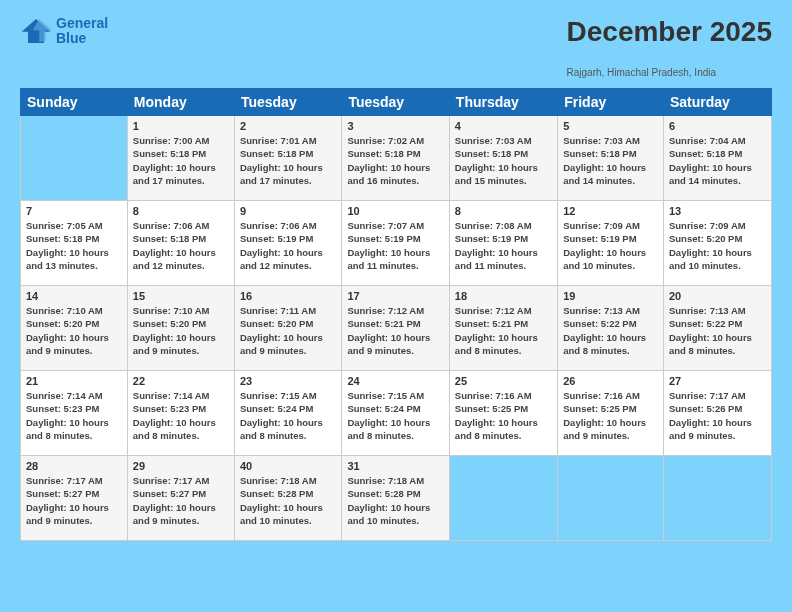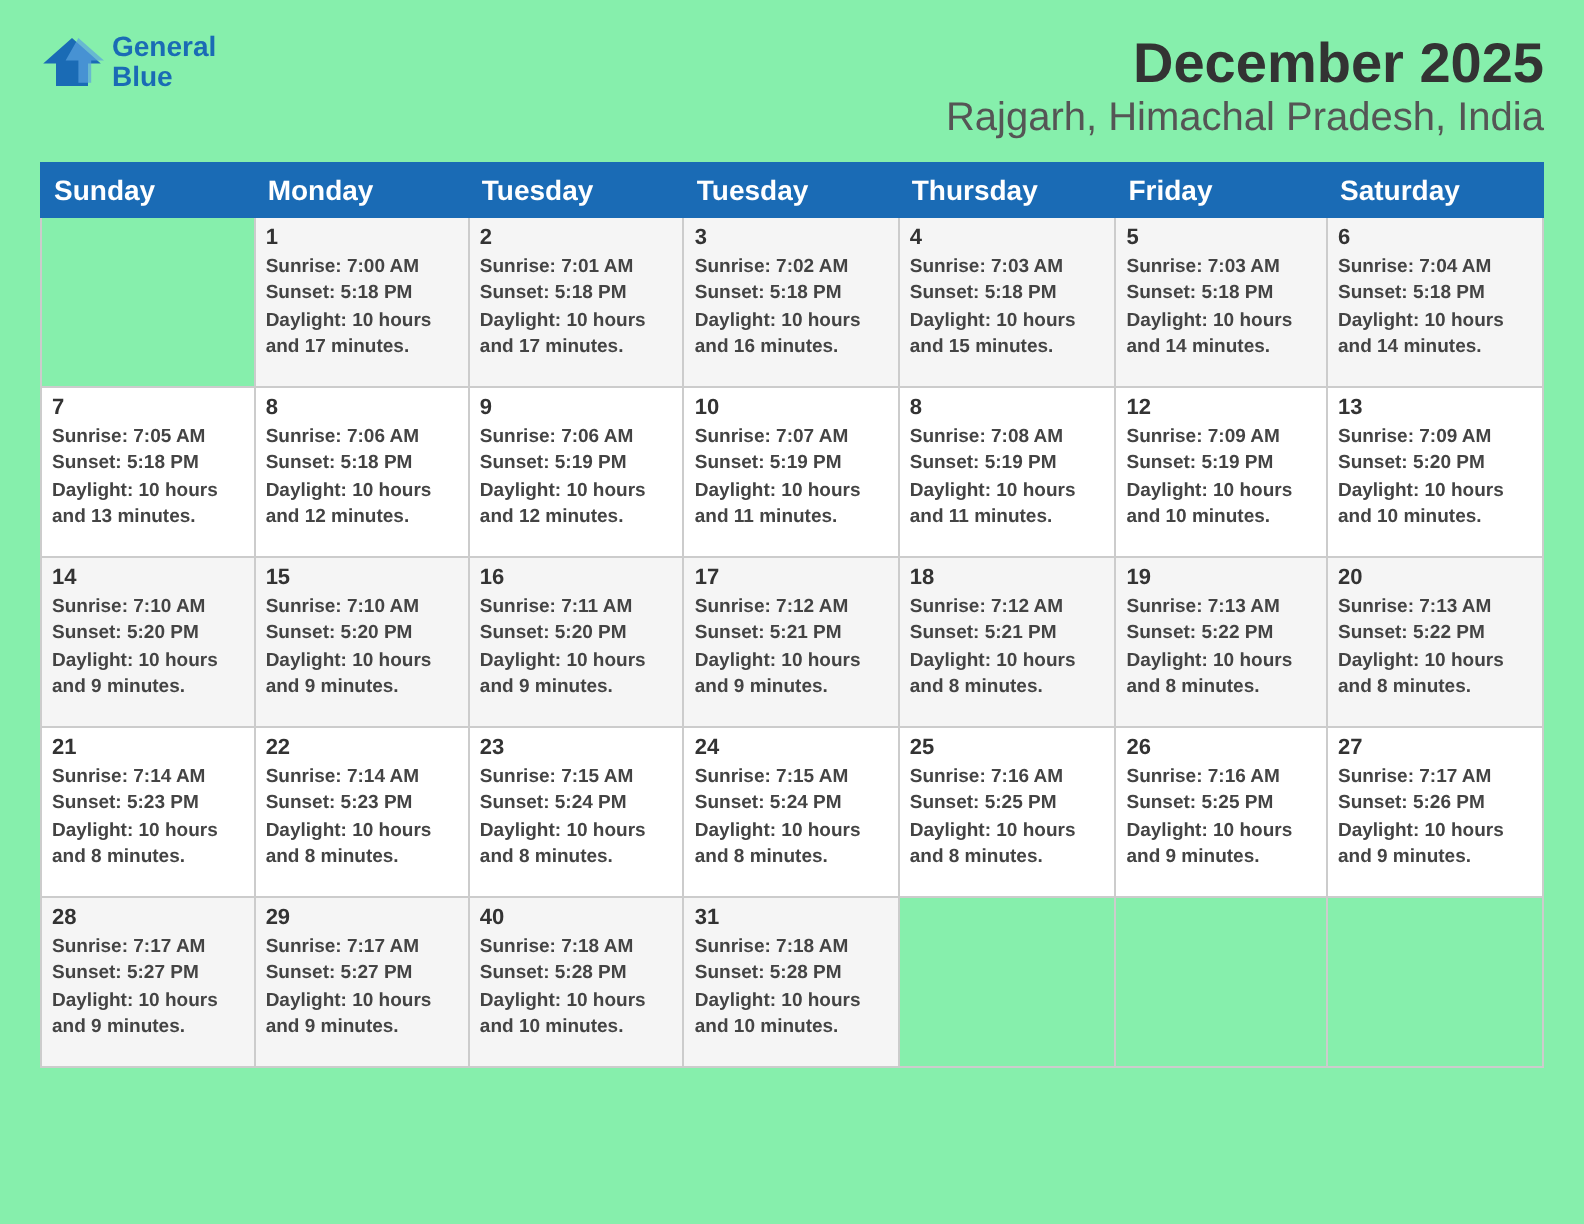--- a/index.html
+++ b/index.html
@@ -7,21 +7,21 @@
       font-family: Arial, sans-serif;
       background: #fff;
       width: 792px;
       height: 612px;
       overflow: hidden;
     }
     .page {
       width: 792px;
       height: 612px;
       padding: 16px 20px 12px 20px;
-      background: #86efac;
+      background: #7dd3fc;
     }
     .header {
       display: flex;
       justify-content: space-between;
       align-items: flex-start;
       margin-bottom: 10px;
     }
     .logo {
       display: flex;
       align-items: center;
@@ -34,30 +34,31 @@
       line-height: 1.1;
     }
     .logo-text span {
       color: #1a6bb5;
     }
     .logo-icon {
       width: 32px;
       height: 28px;
     }
     .title-block {
-      text-align: right;
+      text-align: left;
     }
     .month-title {
       font-size: 28px;
       font-weight: bold;
       color: #333;
     }
     .location {
-      font-size: 20px;
+      font-size: 10px;
       color: #555;
+      margin-top: 19px;
     }
     .calendar {
       width: 100%;
       border-collapse: collapse;
       font-size: 10px;
     }
     .calendar thead tr th {
       background-color: #1a6bb5;
       color: #fff;
       text-align: left;

